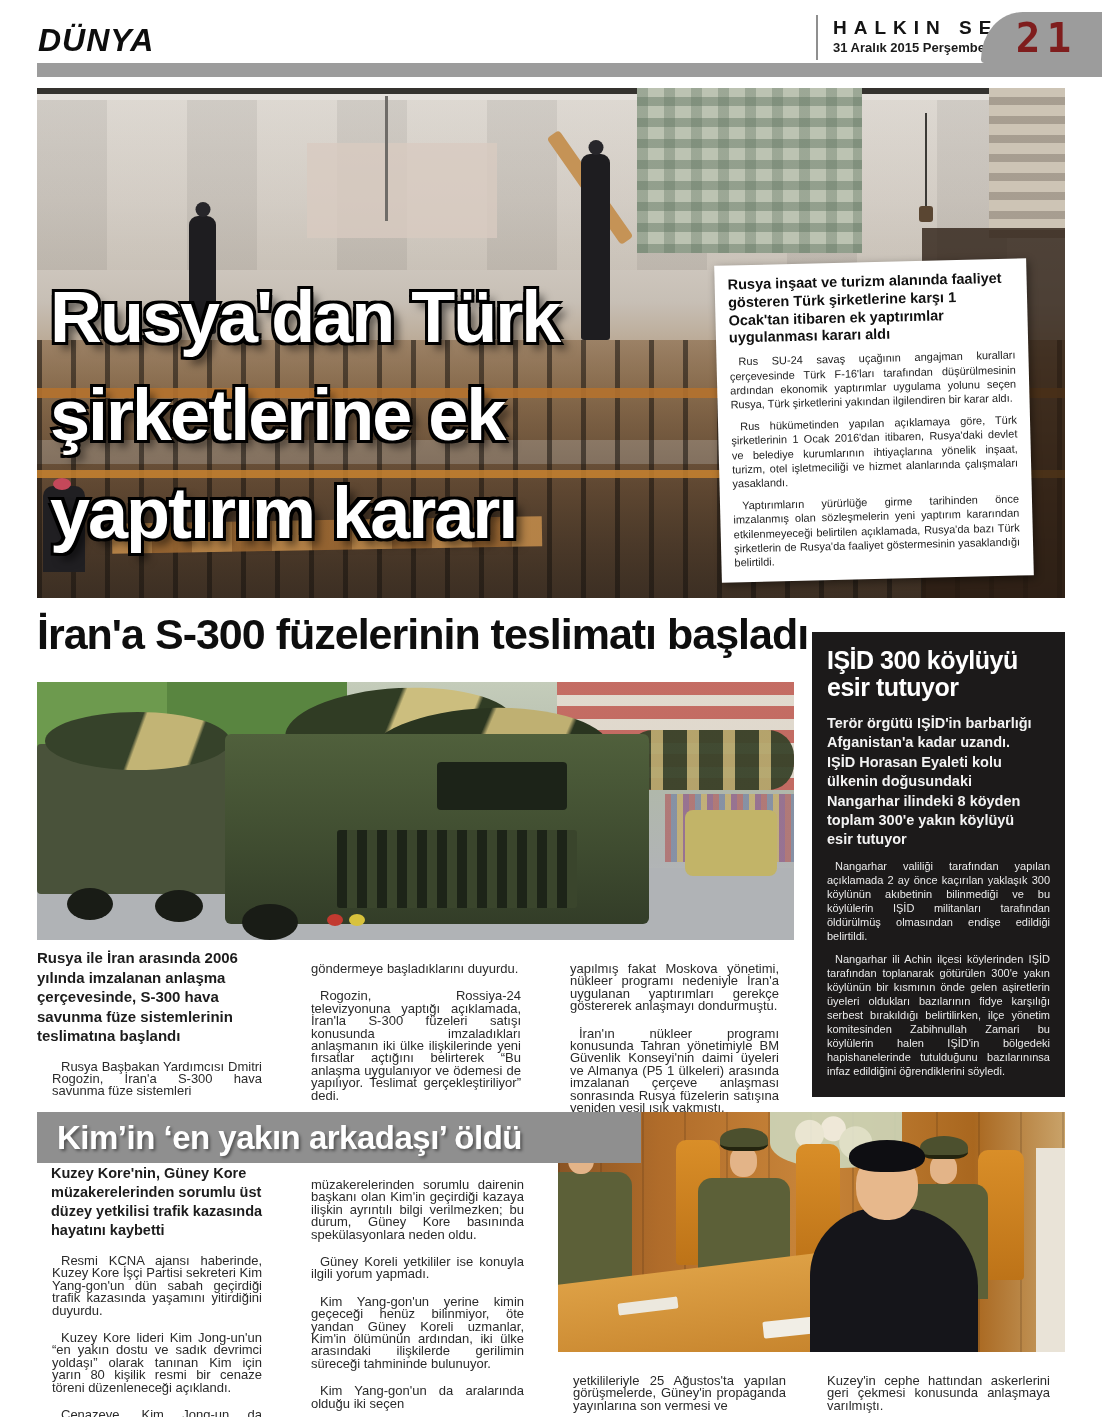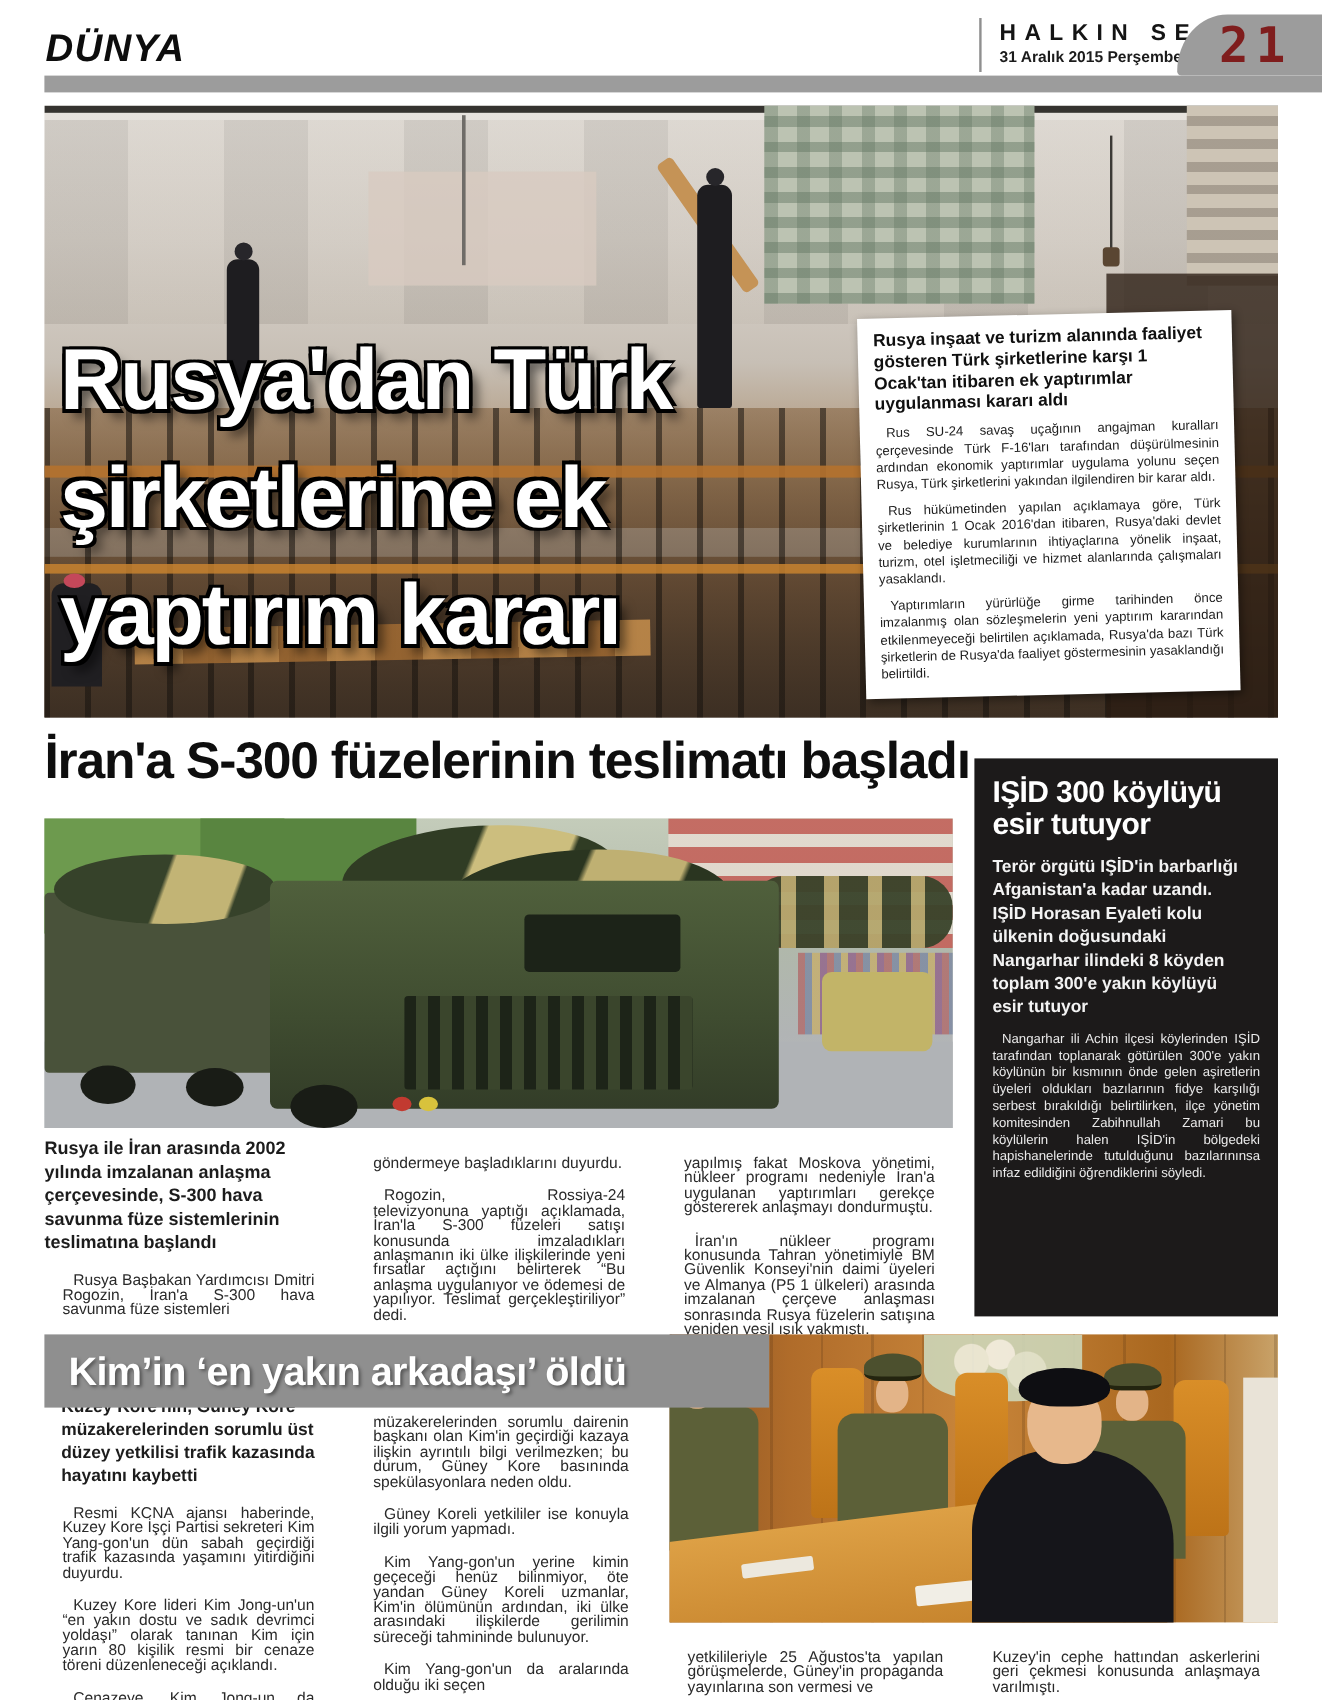--- a/index.html
+++ b/index.html
@@ -124,21 +124,21 @@
 
   
   .s300-col { top:948px; width:240px; }
   .s300-c1 { left:37px; } .s300-c2 { left:296px; width:240px; } .s300-c3 { left:555px; width:239px; }
   .col-lead { font-size:15px; font-weight:700; line-height:19.5px; color:#1c1c1c; margin:0 0 12px 0; }
   p.news-p { font-size:13px; line-height:12.4px; text-align:justify; color:#2a2a2a;
     margin:15px; text-indent:9px; }
   p.news-p.cont { text-indent:0; }
 
   
-  .kim-bar { left:37px; top:1112px; width:604px; height:61px; background:#8f8f8f; z-index:5;
+  .kim-bar { left:37px; top:1112px; width:604px; height:51px; background:#8f8f8f; z-index:5;
     display:flex; align-items:center; padding-left:20px; box-sizing:border-box; }
   .kim-bar span { font-size:33px; font-weight:800; color:#ffffff; letter-spacing:-0.5px;
     text-shadow:2px 2px 3px rgba(0,0,0,.4); white-space:nowrap; }
   .photo3 { left:558px; top:1112px; width:507px; height:240px;
     background:repeating-linear-gradient(90deg, rgba(60,34,12,.18) 0 2px, rgba(0,0,0,0) 2px 42px),
                linear-gradient(90deg,#8a5424 0%,#b06c2a 20%,#c8853a 50%,#a9671f 82%,#c9a36a 100%); }
   .p3-flowers { left:212px; top:0; width:132px; height:56px; border-radius:0 0 45% 45%; opacity:.9;
     background:radial-gradient(circle at 30% 40%, #eef0e2 0 14px, rgba(0,0,0,0) 15px),
                radial-gradient(circle at 65% 55%, #e4ead6 0 16px, rgba(0,0,0,0) 17px),
                radial-gradient(circle at 48% 30%, #f4f4ea 0 12px, rgba(0,0,0,0) 13px), #cdd6ba; }
@@ -237,36 +237,37 @@
   <div class="p2-can2"></div>
   <div class="p2-truck-main"></div>
   <div class="p2-windshield"></div>
   <div class="p2-grill"></div>
   <div class="p2-light1"></div>
   <div class="p2-light2"></div>
   <div class="p2-wheel p2-wh1"></div>
 </div>
 
 <div class="abs s300-col s300-c1">
-  <p class="col-lead">Rusya ile İran arasında 2002 yılında imzalanan anlaşma çerçevesinde, S-300 hava savunma füze sistemlerinin teslimatına başlandı</p>
+  <p class="col-lead">Rusya ile İran arasında 2006 yılında imzalanan anlaşma çerçevesinde, S-300 hava savunma füze sistemlerinin teslimatına başlandı</p>
   <p class="news-p">Rusya Başbakan Yardımcısı Dmitri Rogozin, İran'a S-300 hava savunma füze sistemleri</p>
 </div>
 <div class="abs s300-col s300-c2">
   <p class="news-p cont">göndermeye başladıklarını duyurdu.</p>
   <p class="news-p">Rogozin, Rossiya-24 televizyonuna yaptığı açıklamada, İran'la S-300 füzeleri satışı konusunda imzaladıkları anlaşmanın iki ülke ilişkilerinde yeni fırsatlar açtığını belirterek “Bu anlaşma uygulanıyor ve ödemesi de yapılıyor. Teslimat gerçekleştiriliyor” dedi.</p>
   <p class="news-p">Rusya ile İran arasında 2011 yılında üç S-300 füze sisteminin satışı konusunda anlaşma</p>
 </div>
 <div class="abs s300-col s300-c3">
   <p class="news-p cont">yapılmış fakat Moskova yönetimi, nükleer programı nedeniyle İran'a uygulanan yaptırımları gerekçe göstererek anlaşmayı dondurmuştu.</p>
   <p class="news-p">İran'ın nükleer programı konusunda Tahran yönetimiyle BM Güvenlik Konseyi'nin daimi üyeleri ve Almanya (P5 1 ülkeleri) arasında imzalanan çerçeve anlaşması sonrasında Rusya füzelerin satışına yeniden yeşil ışık yakmıştı.</p>
 </div>
 
 <div class="abs isid-box">
   <h2>IŞİD 300 köylüyü esir tutuyor</h2>
   <p class="isid-lead">Terör örgütü IŞİD'in barbarlığı Afganistan'a kadar uzandı. IŞİD Horasan Eyaleti kolu ülkenin doğusundaki Nangarhar ilindeki 8 köyden toplam 300'e yakın köylüyü esir tutuyor</p>
+  <p class="ib-p">Nangarhar valiliği tarafından yapılan açıklamada 2 ay önce kaçırılan yaklaşık 300 köylünün akıbetinin bilinmediği ve bu köylülerin IŞİD militanları tarafından öldürülmüş olmasından endişe edildiği belirtildi.</p>
   <p class="ib-p">Nangarhar ili Achin ilçesi köylerinden IŞİD tarafından toplanarak götürülen 300'e yakın köylünün bir kısmının önde gelen aşiretlerin üyeleri oldukları bazılarının fidye karşılığı serbest bırakıldığı belirtilirken, ilçe yönetim komitesinden Zabihnullah Zamari bu köylülerin halen IŞİD'in bölgedeki hapishanelerinde tutulduğunu bazılarınınsa infaz edildiğini öğrendiklerini söyledi.</p>
 </div>
 
 <div class="abs photo photo3">
   <div class="p3-flowers"></div>
   <div class="p3-door"></div>
   <div class="p3-chair p3-ch1"></div>
   <div class="p3-chair p3-ch2"></div>
   <div class="p3-chair p3-ch3"></div>
 

